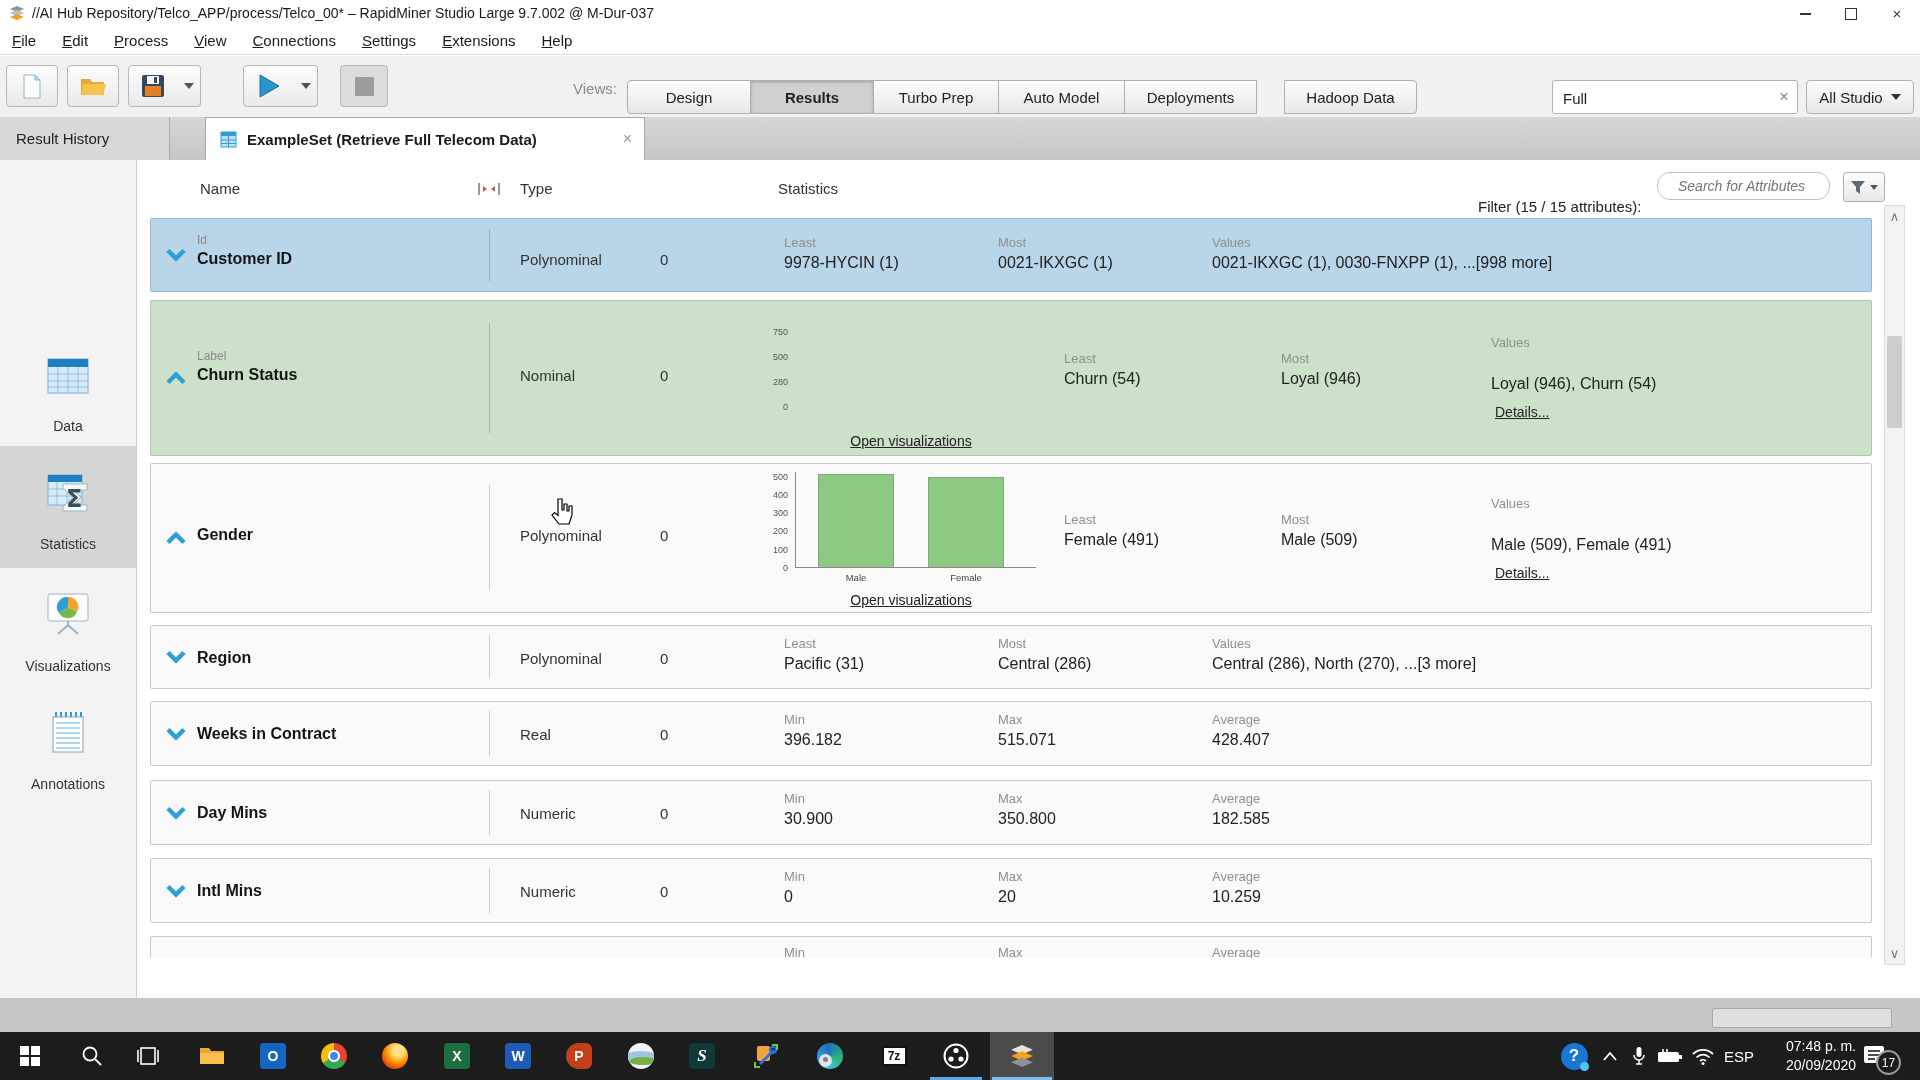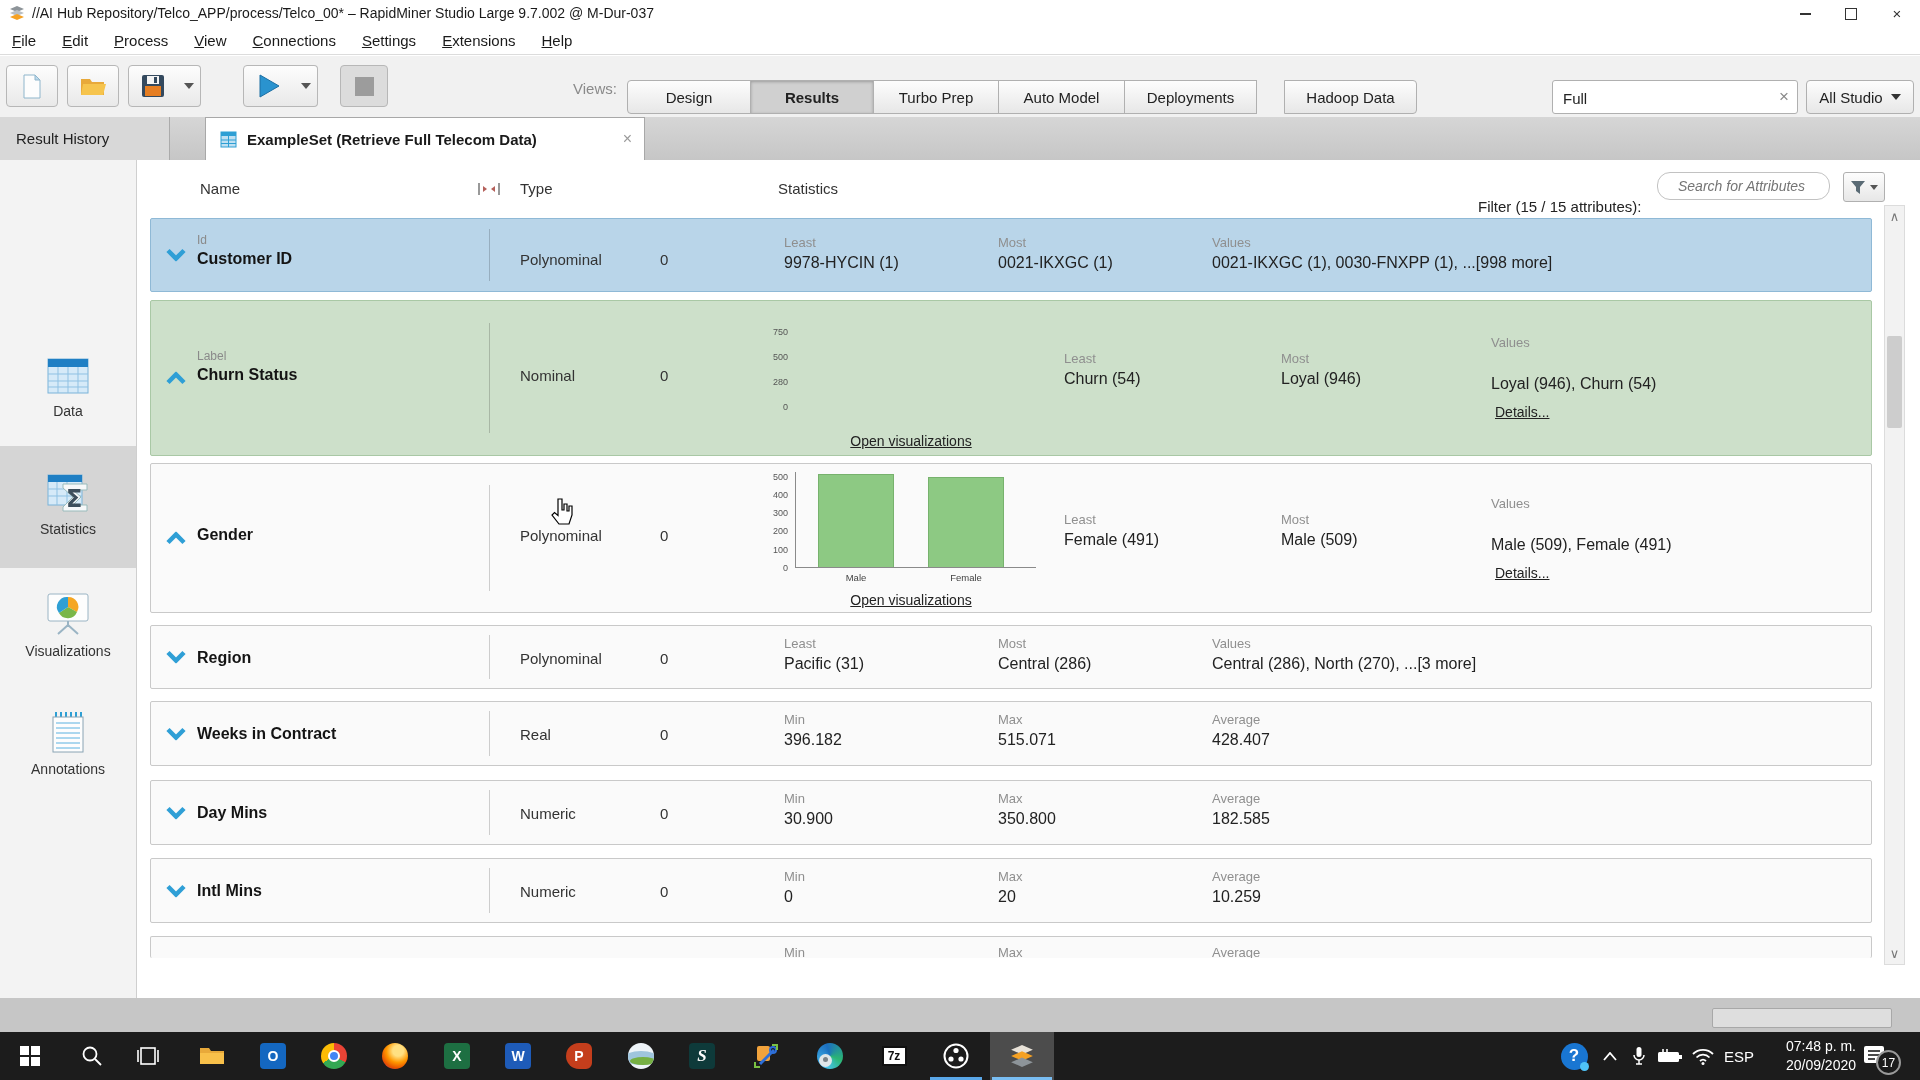--- a/index.html
+++ b/index.html
@@ -37,21 +37,21 @@
 
   
   .tabstrip{position:absolute;left:0;top:117px;width:1920px;height:43px;background:linear-gradient(#d6d6d6,#c6c6c6);}
   .tab-history{position:absolute;left:0;top:0;width:170px;height:43px;background:#d8d8d8;border-right:1px solid #ababab;display:flex;align-items:center;padding-left:16px;font-size:15px;color:#222;box-sizing:border-box;}
   .tab-active{position:absolute;left:205px;top:0;width:440px;height:43px;background:#fff;border:1px solid #a8a8a8;border-bottom:none;display:flex;align-items:center;gap:10px;padding-left:14px;box-sizing:border-box;}
   .tab-active .lbl{font-size:15px;font-weight:bold;color:#1a1a1a;}
   .tab-close{margin-left:auto;margin-right:12px;font-size:16px;color:#9a9a9a;}
 
   
   .sidebar{position:absolute;left:0;top:160px;width:137px;height:838px;background:#f3f3f3;border-right:1px solid #cfcfcf;box-sizing:border-box;}
-  .side-item{position:absolute;left:0;width:136px;display:flex;flex-direction:column;align-items:center;gap:7px;}
+  .side-item{position:absolute;left:0;width:136px;display:flex;flex-direction:column;align-items:center;gap:22px;}
   .side-item .lbl{font-size:14px;color:#333;}
   .side-sel{position:absolute;left:0;top:286px;width:136px;height:122px;background:#d5d5d5;}
 
   
   .content{position:absolute;left:137px;top:160px;width:1783px;height:838px;background:#fff;}
   .colhead{position:absolute;top:20px;font-size:15px;color:#333;}
   .filter-label{position:absolute;left:1341px;top:20px;font-size:15px;color:#222;margin-top:18px;}
   .attr-search{position:absolute;left:1520px;top:12px;width:173px;height:28px;border:1px solid #c2c2c2;border-radius:13px;font-size:14px;font-style:italic;color:#555;padding:0 20px;box-sizing:border-box;font-family:"Liberation Sans",sans-serif;outline:none;}
   .filter-btn{position:absolute;left:1706px;top:12px;width:42px;height:30px;background:linear-gradient(#fdfdfd,#e7e7e7);border:1px solid #b0b0b0;border-radius:3px;display:flex;align-items:center;justify-content:center;gap:4px;box-sizing:border-box;}
   .filter-btn .caret-down{border-left-width:4px;border-right-width:4px;border-top-width:5px;}

